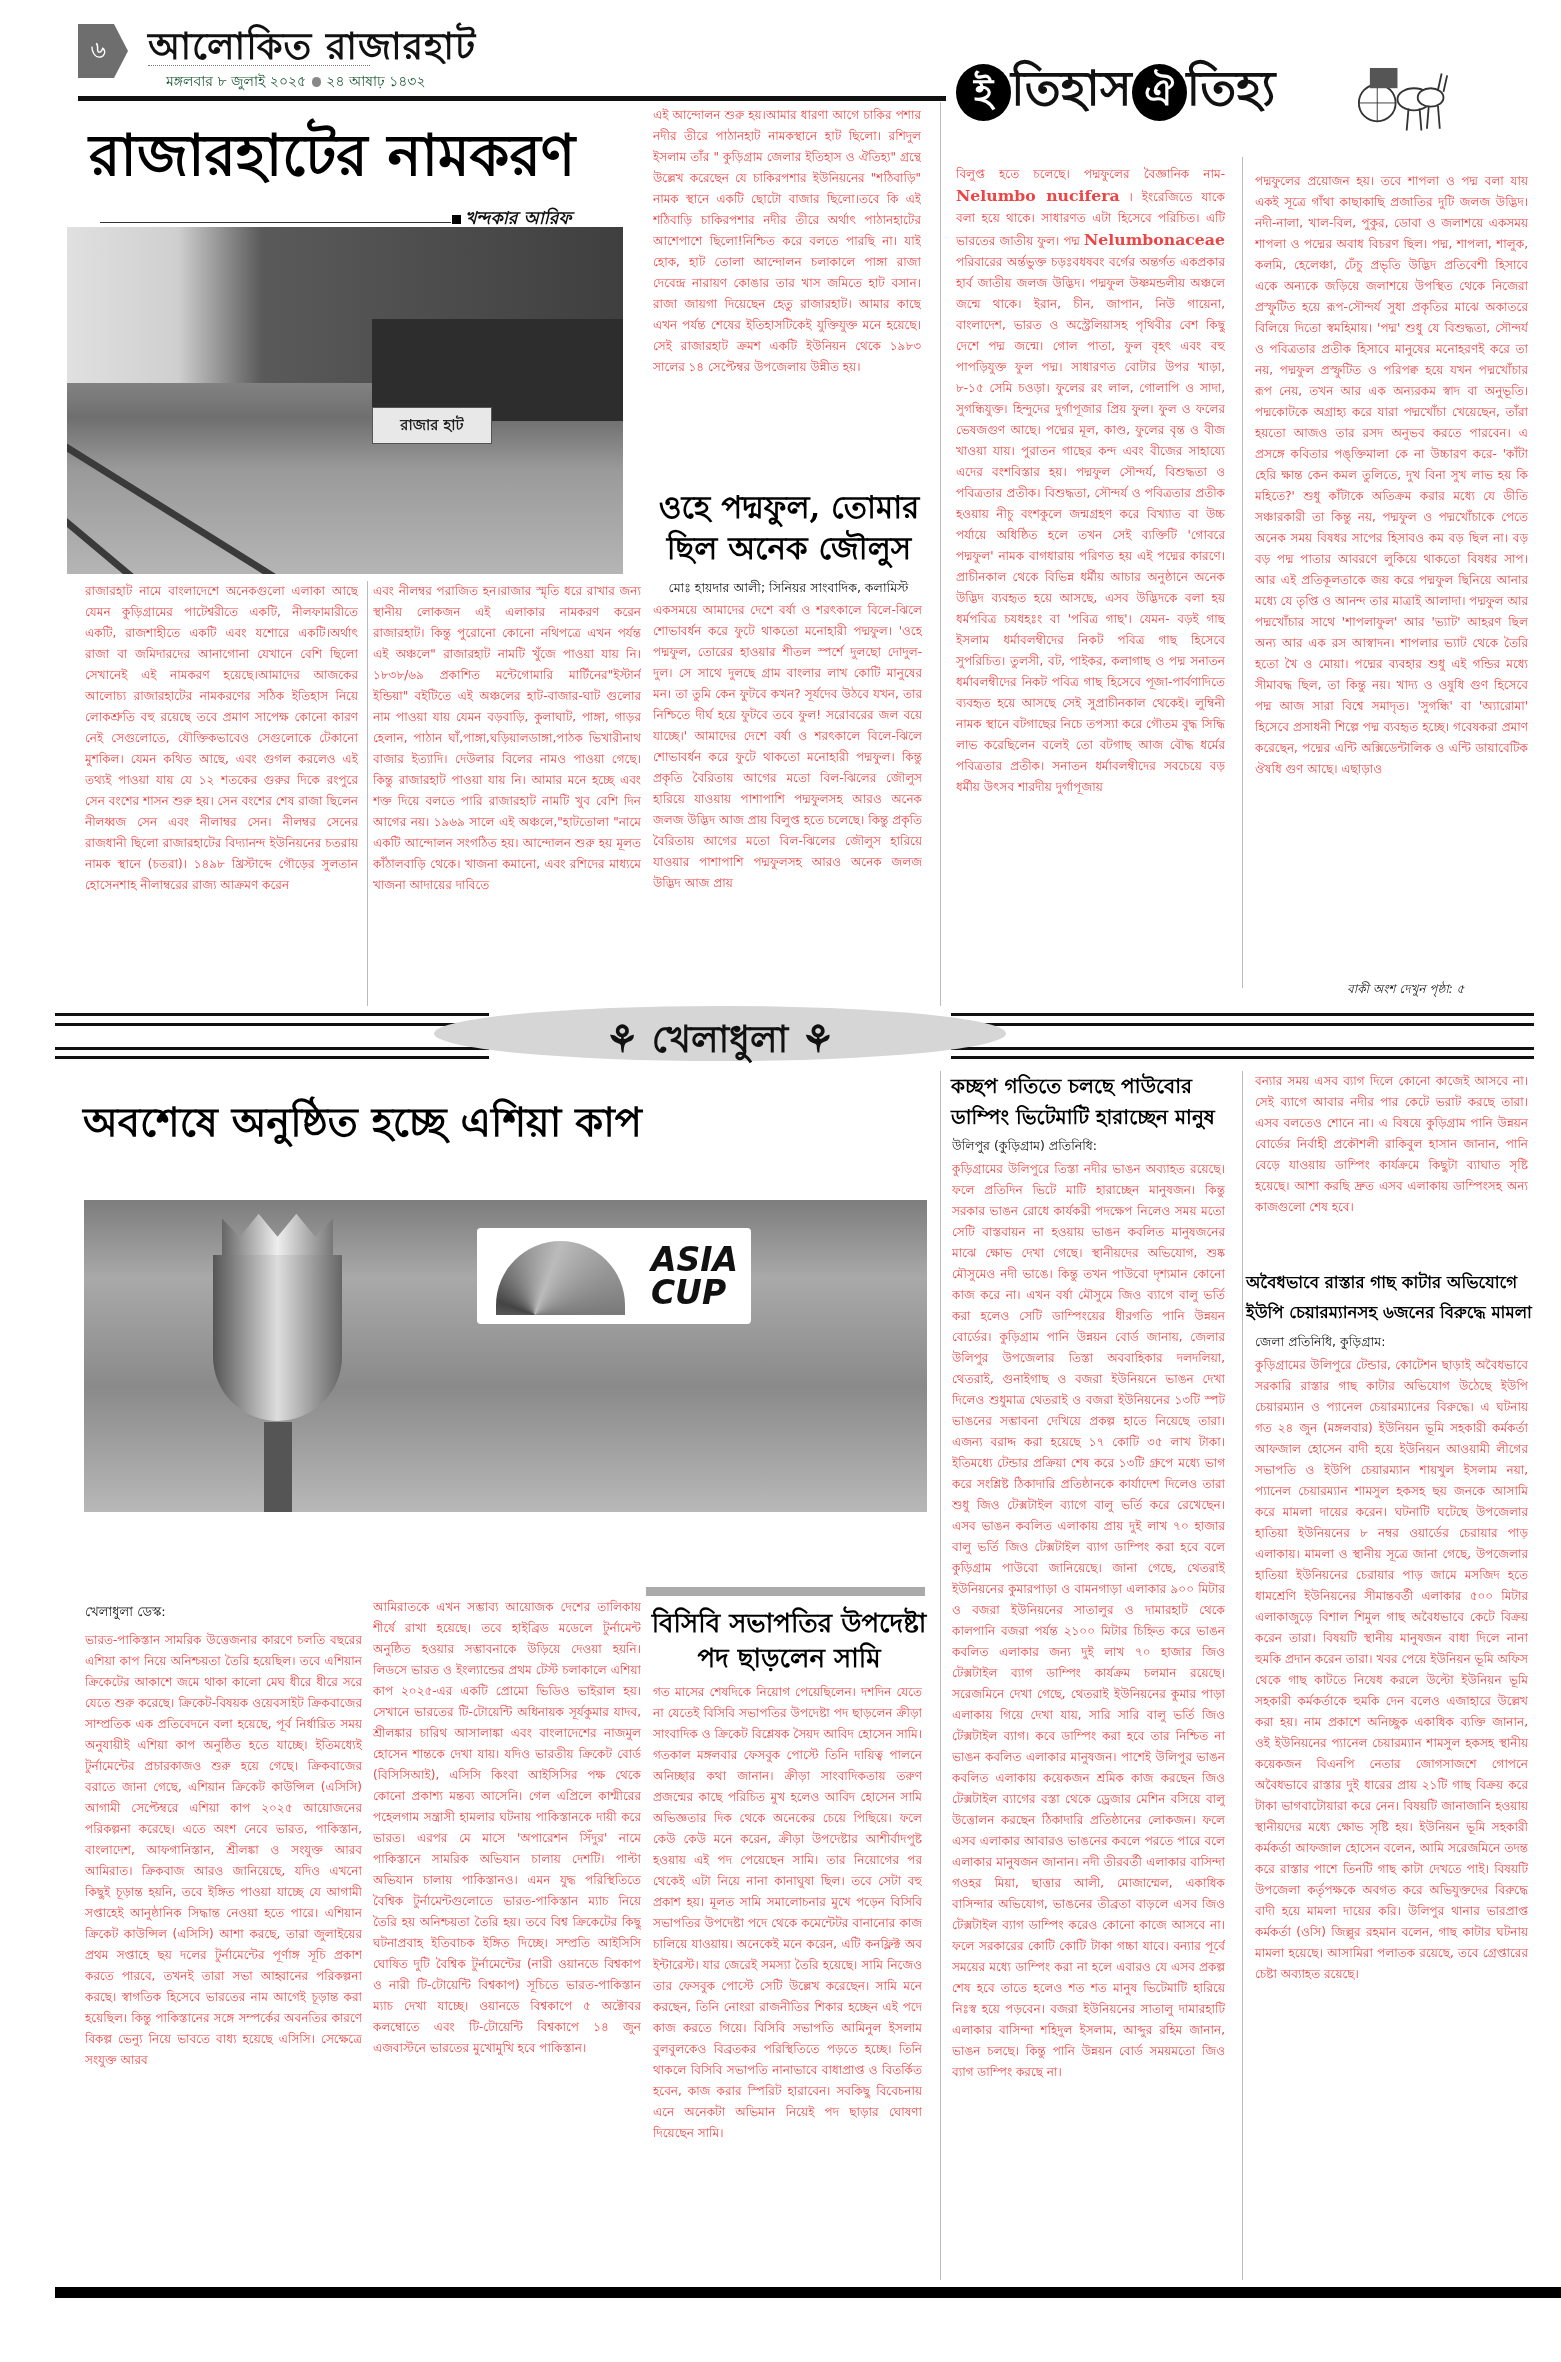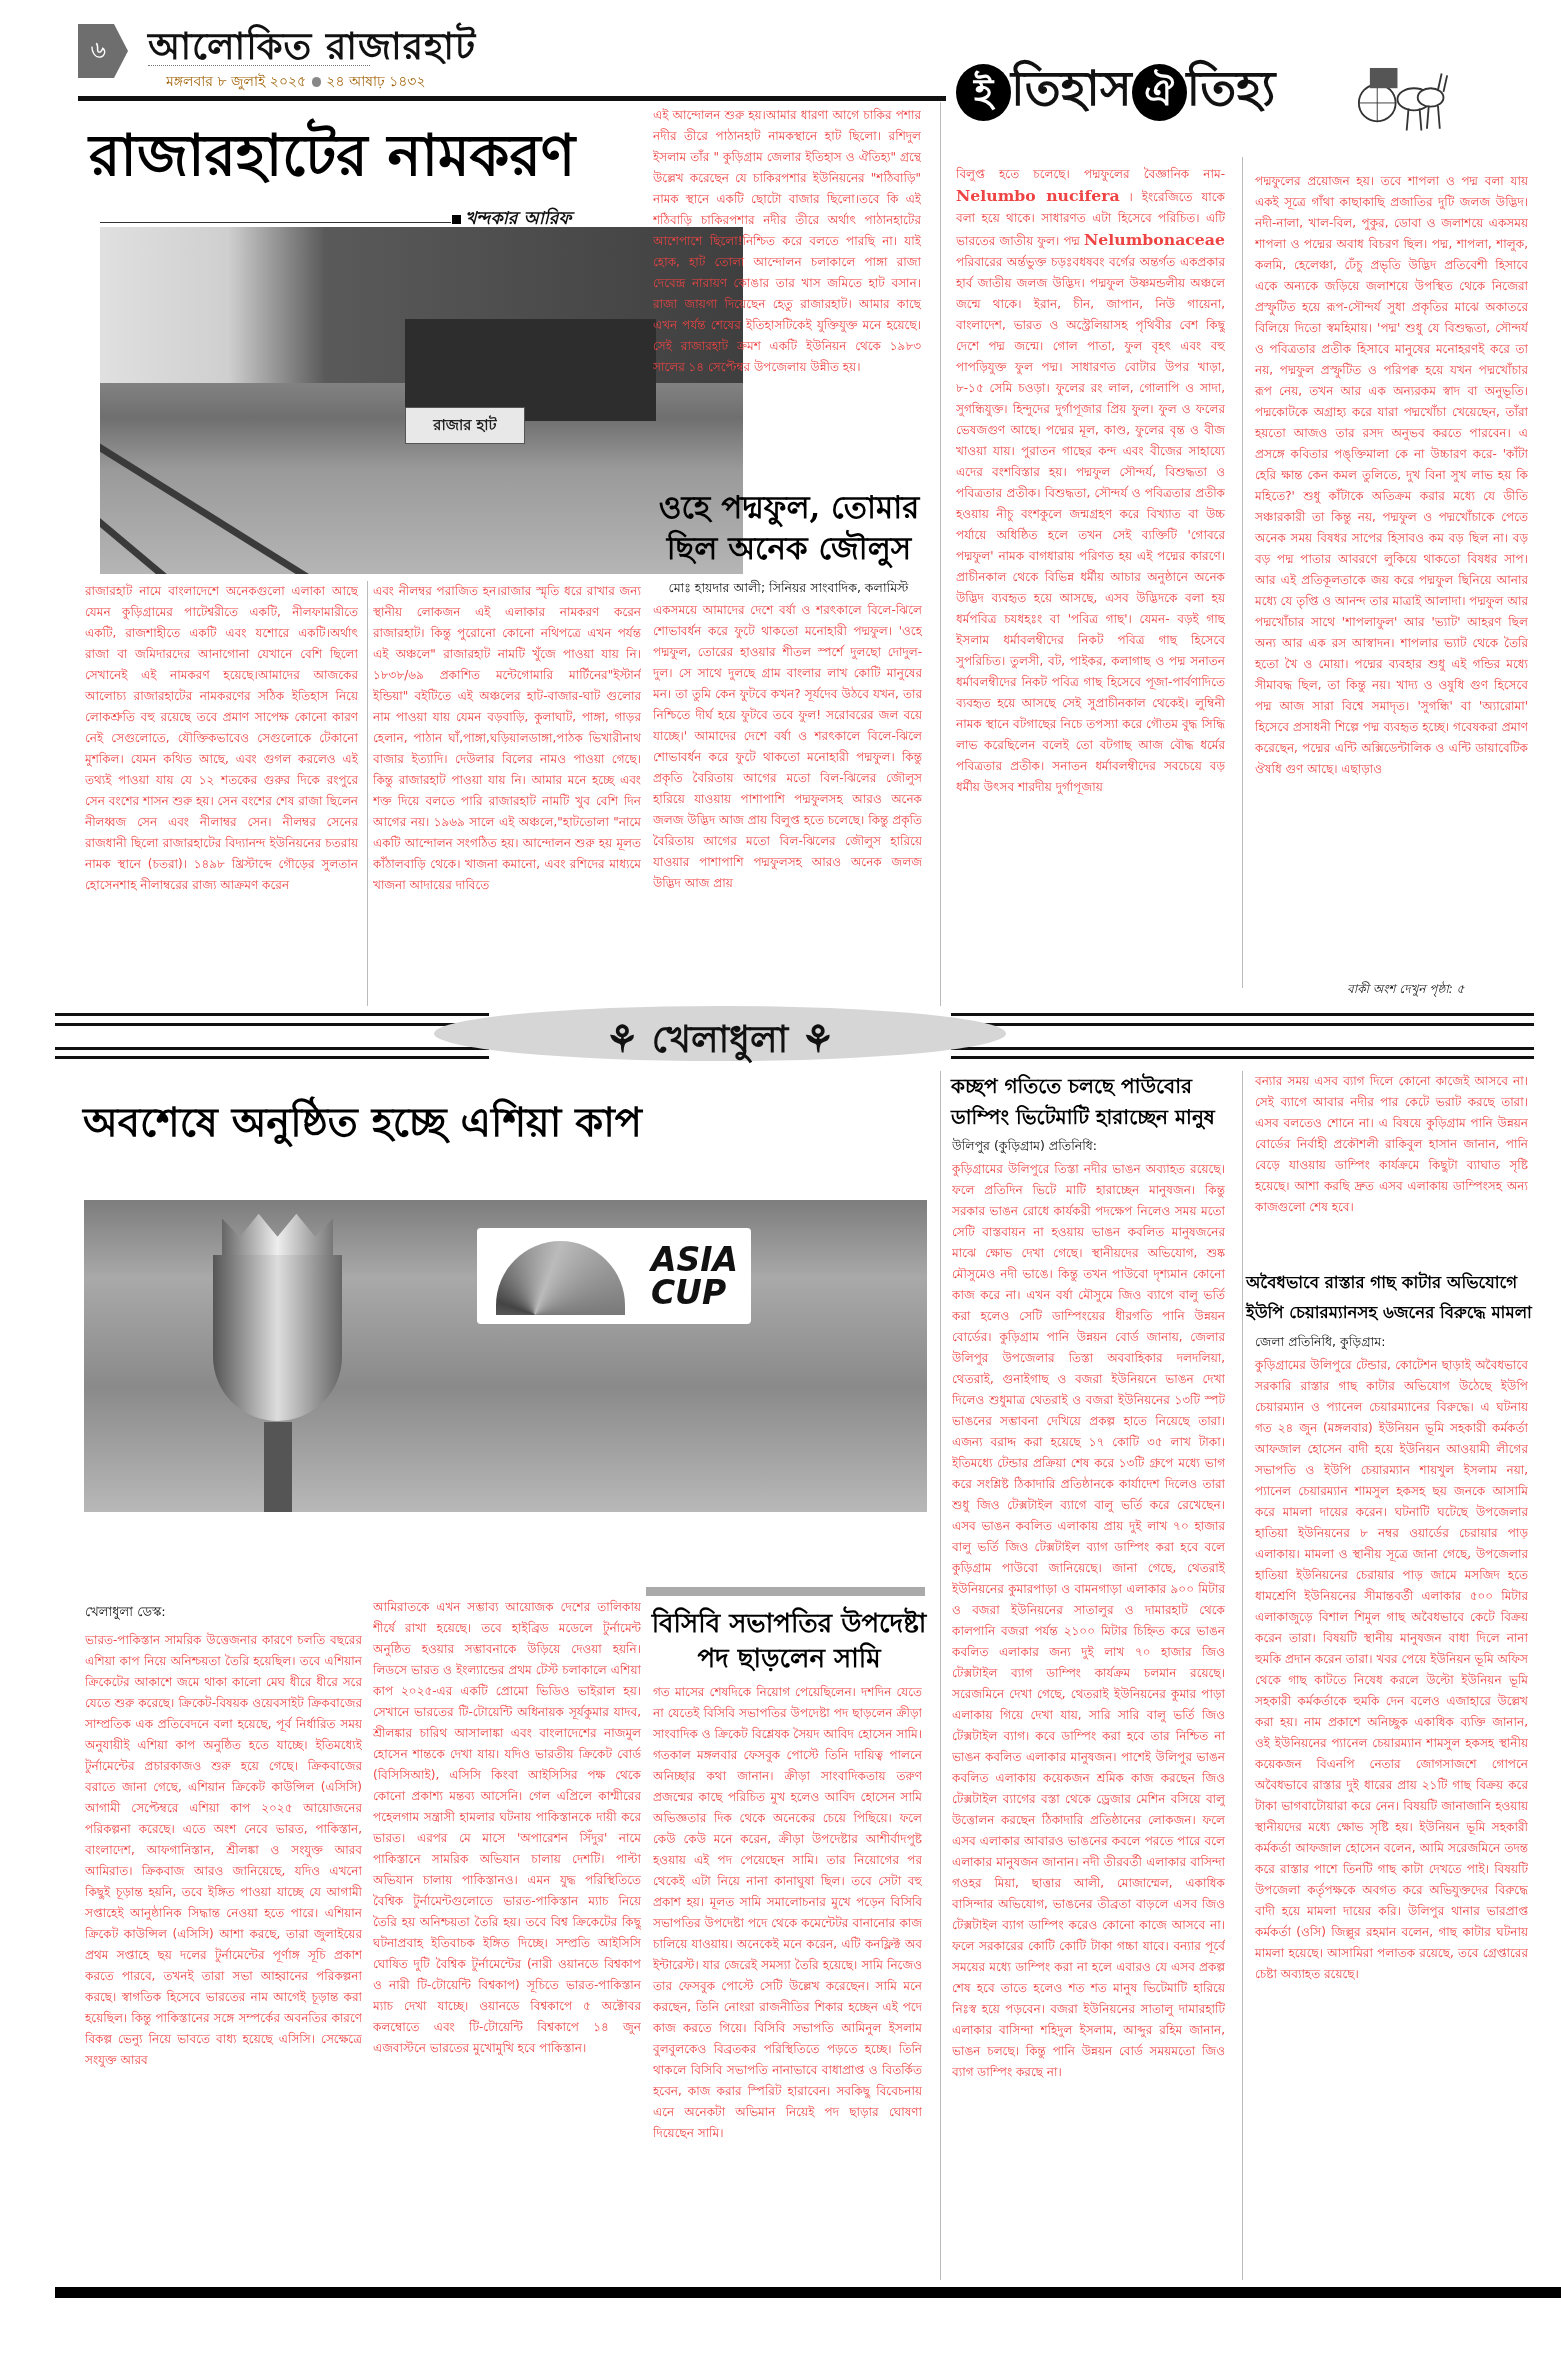--- a/index.html
+++ b/index.html
@@ -7,29 +7,29 @@
   body { position: relative; font-family: "DejaVu Sans", sans-serif; color: #111; }
   .abs { position: absolute; }
   .body-text { font-size: 12px; line-height: 21px; text-align: justify; color: #ef4444; overflow: hidden; }
   .head-serif { font-family: "DejaVu Serif", serif; font-weight: bold; color: #000; }
   
   .page-badge { left: 78px; top: 24px; width: 50px; height: 54px; background: #6e6e6e;
     clip-path: polygon(0 0, 72% 0, 100% 50%, 72% 100%, 0 100%); color: #fff;
     font-size: 24px; display:flex; align-items:center; justify-content:center; padding-right: 9.2px; }
   .paper-name { left: 148px; top: 16.6px; font-size: 37px; font-weight: bold; letter-spacing: 0.9px; font-family: "DejaVu Serif", serif; }
   .dotline { left: 148px; top: 65px; width: 222px; border-top: 0.9px dotted #777; }
-  .dateline { left: 166px; top: 70px; font-size: 14px; color: #a16207; }
+  .dateline { left: 166px; top: 70px; font-size: 14px; color: #14532d; }
   .dateline .dot { display:inline-block; width:9.2px; height:9.2px; border-radius:50%; background:#888; margin: 0 5.5px; vertical-align: middle; }
   .top-rule { left: 78px; top: 96px; width: 868px; height: 4.6px; background: #111; }
   .main-headline { left: 89px; top: 122px; font-size: 57px; line-height: 65px; white-space: nowrap; }
   .byline-rule { left: 100px; top: 222px; width: 351px; border-top: 0.9px solid #333; }
   .byline { left: 452px; top: 205px; font-size: 17.5px; font-weight: bold; font-style: italic; }
   .byline-square { display:inline-block; width: 9.2px; height: 9.2px; background:#000; margin-right:3.7px; }
   .photo { background: linear-gradient(180deg, #d8d8d8 0%, #9d9d9d 30%, #6f6f6f 55%, #9a9a9a 70%, #b5b5b5 100%); overflow:hidden; }
-  .photo-1 { left: 100px; top: 227px; width: 643px; height: 347px; }
+  .photo-1 { left: 67px; top: 227px; width: 556px; height: 347px; }
   .photo-1 .sky { position:absolute; left:0; top:0; width:100%; height:45%; background: linear-gradient(90deg,#e0e0e0 0%,#cfcfcf 20%, #5a5a5a 35%, #3f3f3f 100%); }
   .photo-1 .track { position:absolute; left:-37px; top:194px; width: 388px; height: 7.4px; background:#3a3a3a; transform: rotate(32deg); transform-origin: left; }
   .photo-1 .track2 { position:absolute; left:-18.5px; top:277px; width: 185px; height: 7.4px; background:#3a3a3a; transform: rotate(40deg); transform-origin: left; }
   .photo-1 .sign { position:absolute; left: 305px; top: 180px; width: 120px; height: 37px; background:#e8e8e8; border:1.8px solid #555;
     display:flex; align-items:center; justify-content:center; font-size: 14.8px; font-weight:bold; color:#222; }
   .photo-1 .hut { position:absolute; left: 305px; top: 92px; width: 251px; height: 102px; background:#2d2d2d; }
   .col-rule-v { width: 0.9px; background: #bbb; }
   
   .itihas-title { left: 956px; top: 52px; font-size: 48px; font-weight: bold; white-space: nowrap; font-family: "DejaVu Serif", serif; }
   .itihas-title .circ { display:inline-block; width: 55px; height: 57px; border-radius: 50%; background:#000; color:#fff; text-align:center; line-height:57px; vertical-align: middle; font-size:37px; }

